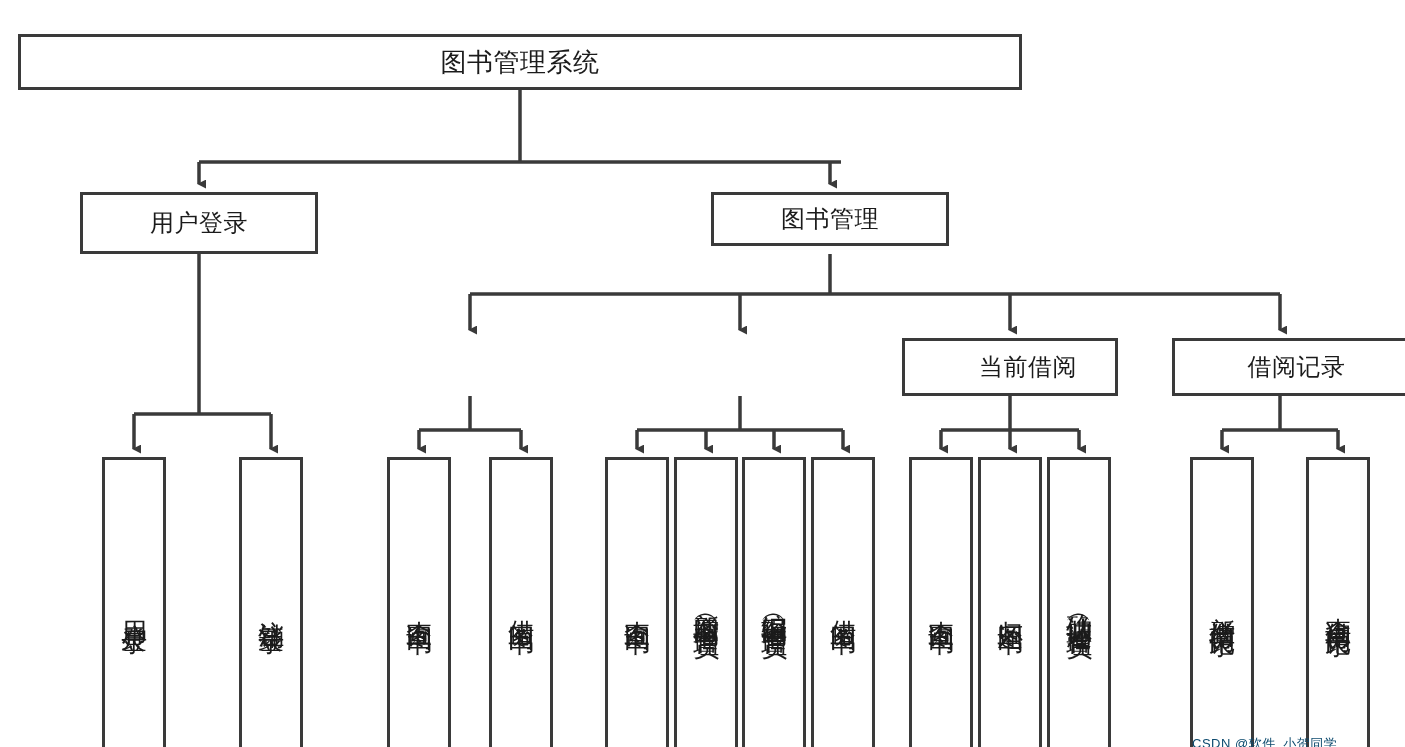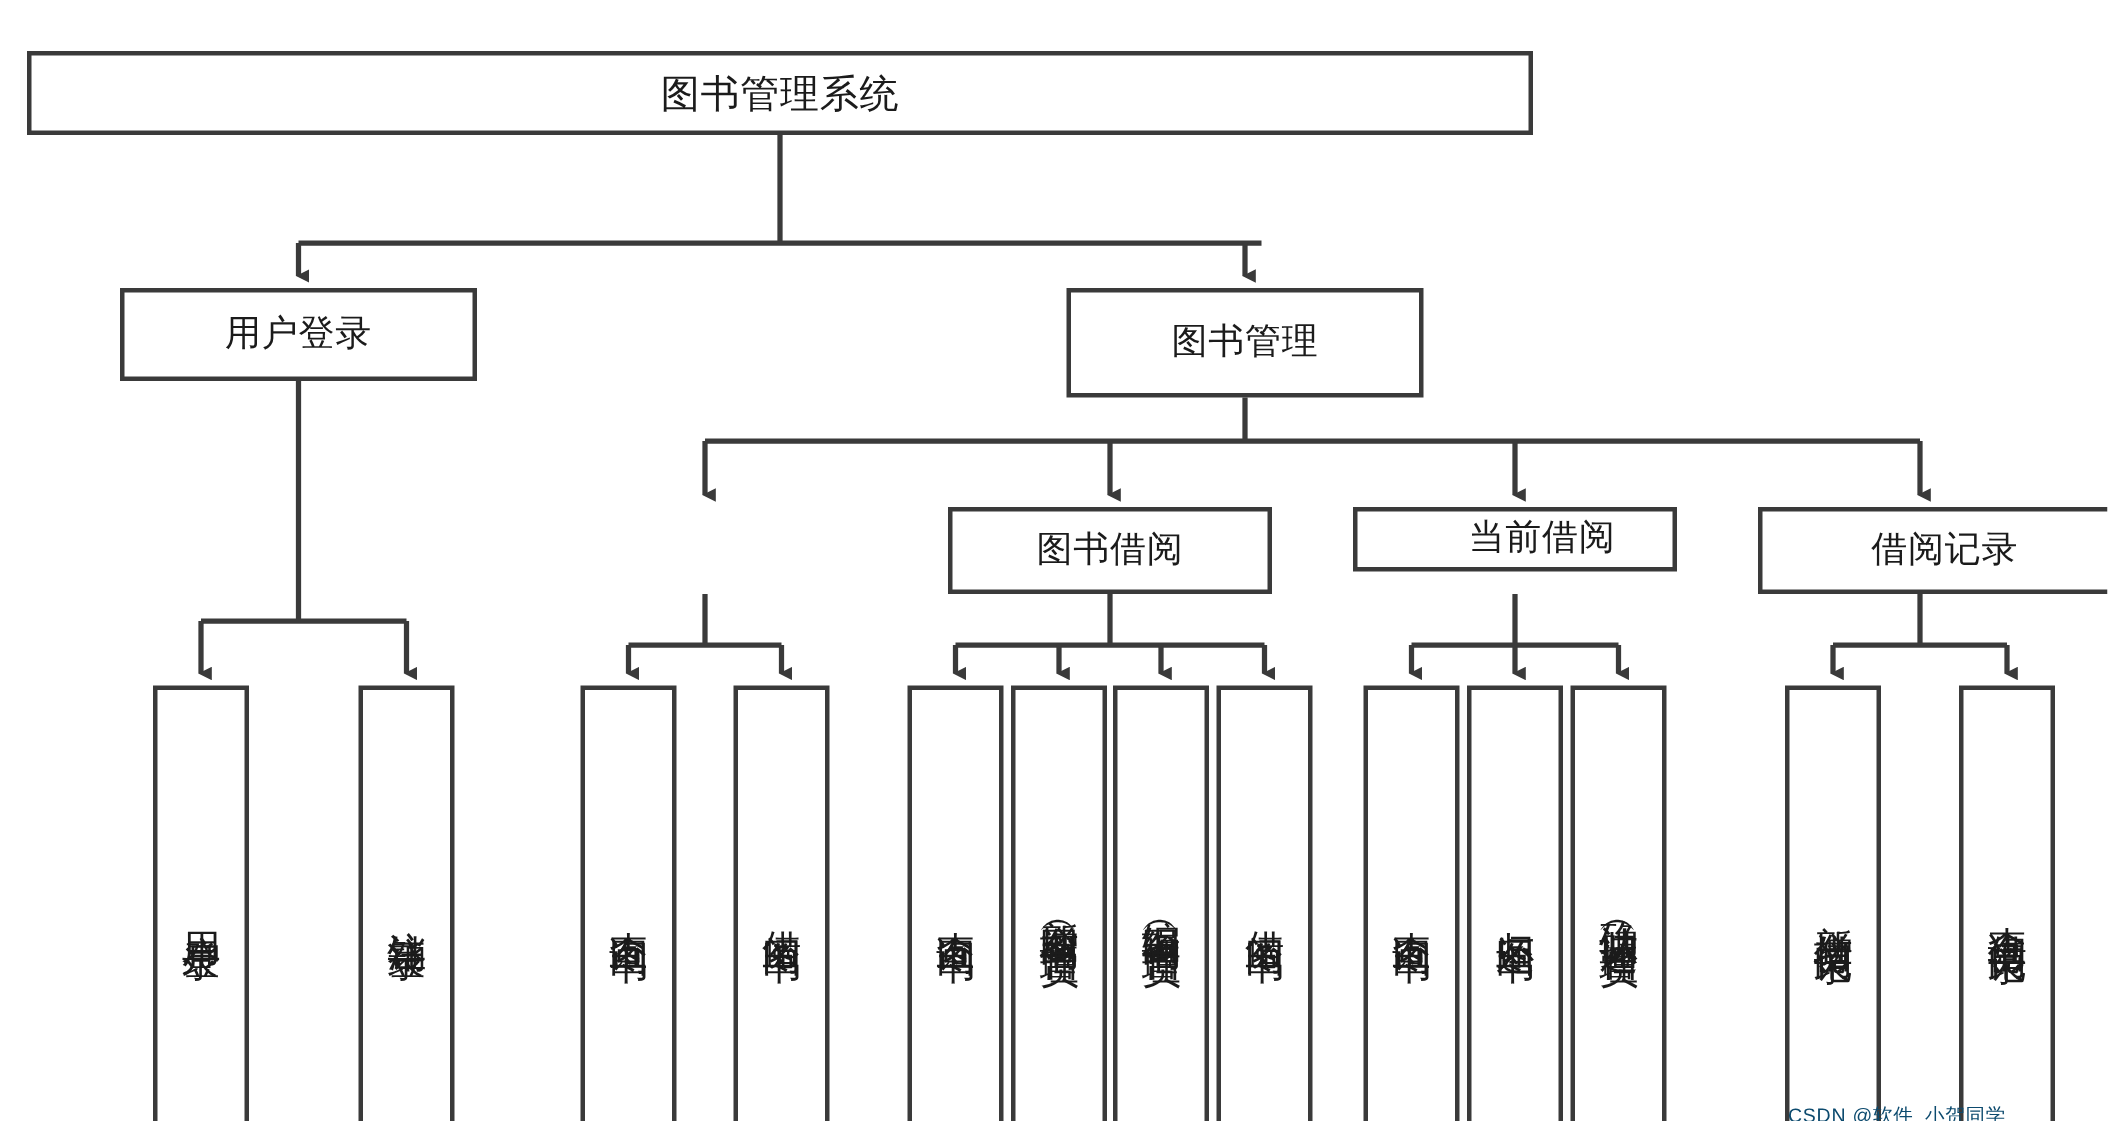--- a/index.html
+++ b/index.html
@@ -120,28 +120,25 @@
     </g>
   </svg>
 
   <div class="node root" style="left:18px; top:12px; width:1004px; height:56px;">
     <span class="label">图书管理系统</span>
   </div>
 
   <div class="node level2" style="left:80px; top:170px; width:238px; height:62px;">
     <span class="label">用户登录</span>
   </div>
-  <div class="node level2" style="left:711px; top:170px; width:238px; height:73px;">
+  <div class="node level2" style="left:711px; top:170px; width:238px; height:54px;">
     <span class="label">图书管理</span>
   </div>
 
-  <div class="node level3" style="left:632px; top:316px; width:216px; height:58px;">
-    <span class="label">图书借阅</span>
-  </div>
-  <div class="node level3" style="left:902px; top:316px; width:216px; height:43px;padding-left:36px;">
+  <div class="node level3" style="left:902px; top:316px; width:216px; height:58px;padding-left:36px;">
     <span class="label">当前借阅</span>
   </div>
   <div class="node level3" style="left:1172px; top:316px; width:249px; height:58px;">
     <span class="label">借阅记录</span>
   </div>
 
   <div class="node leaf" style="left:102px; top:435px; width:64px; height:298px;">
     <span class="label">用户登录</span>
   </div>
   <div class="node leaf" style="left:239px; top:435px; width:64px; height:298px;">

